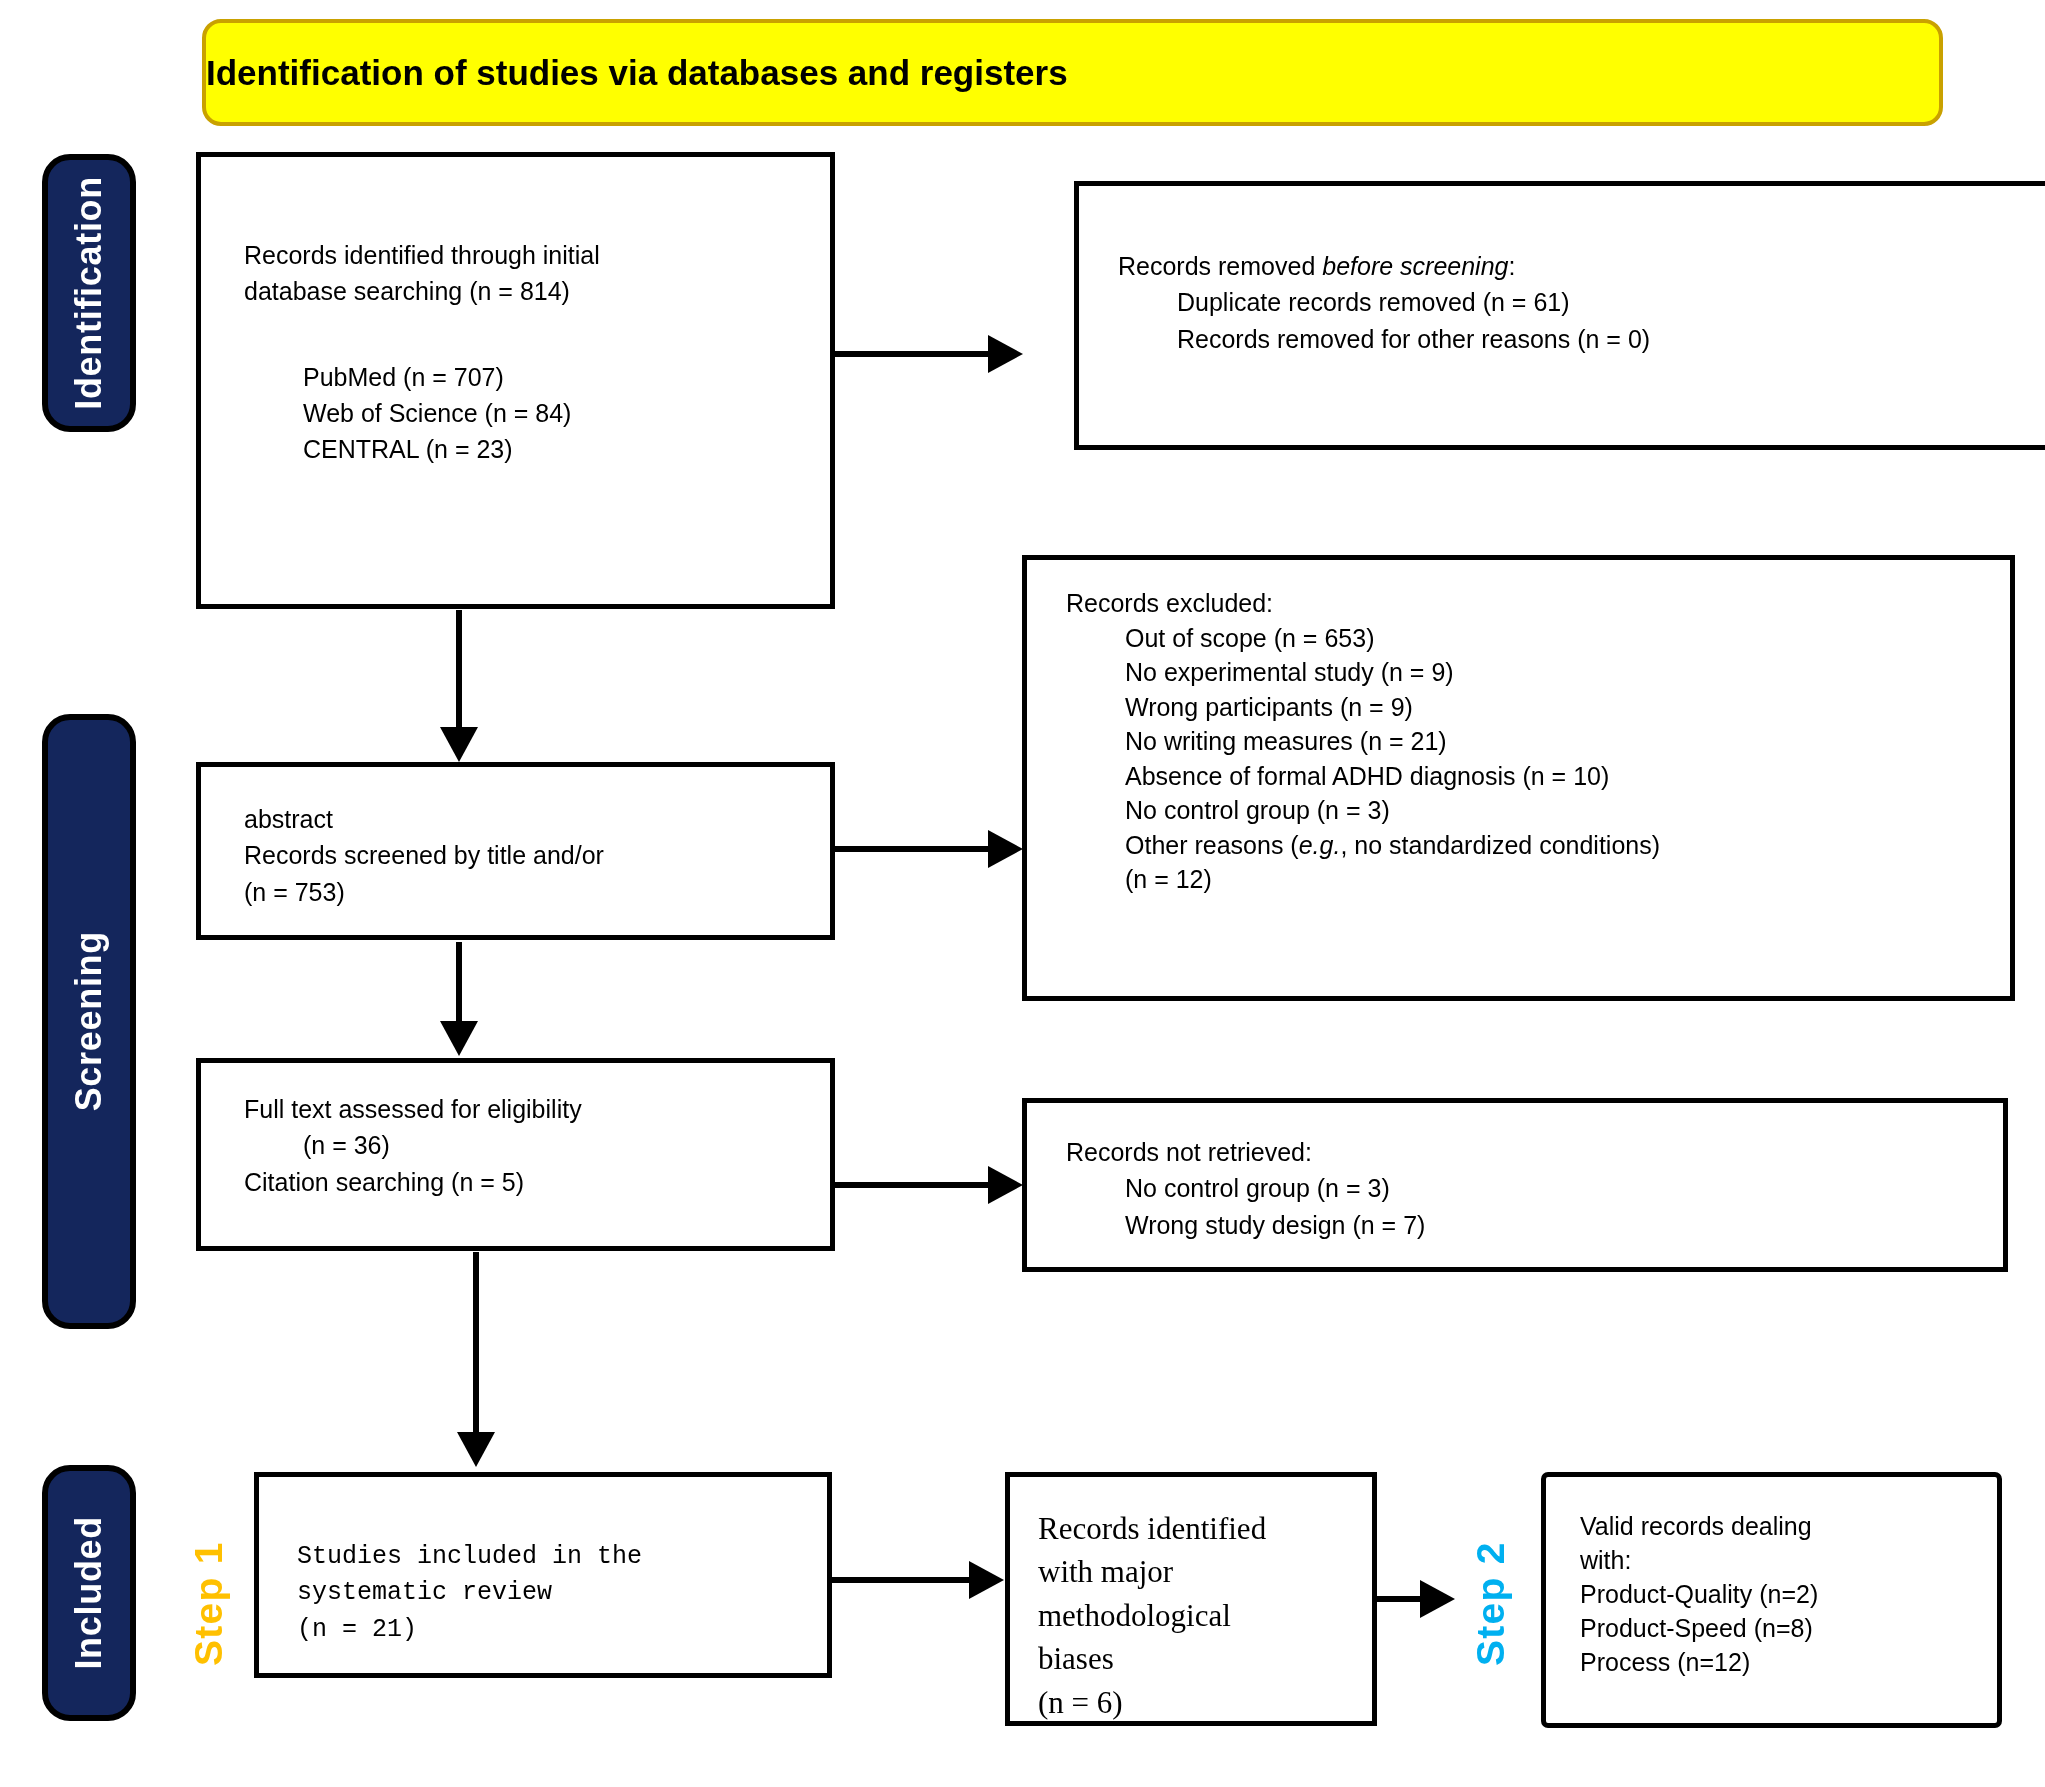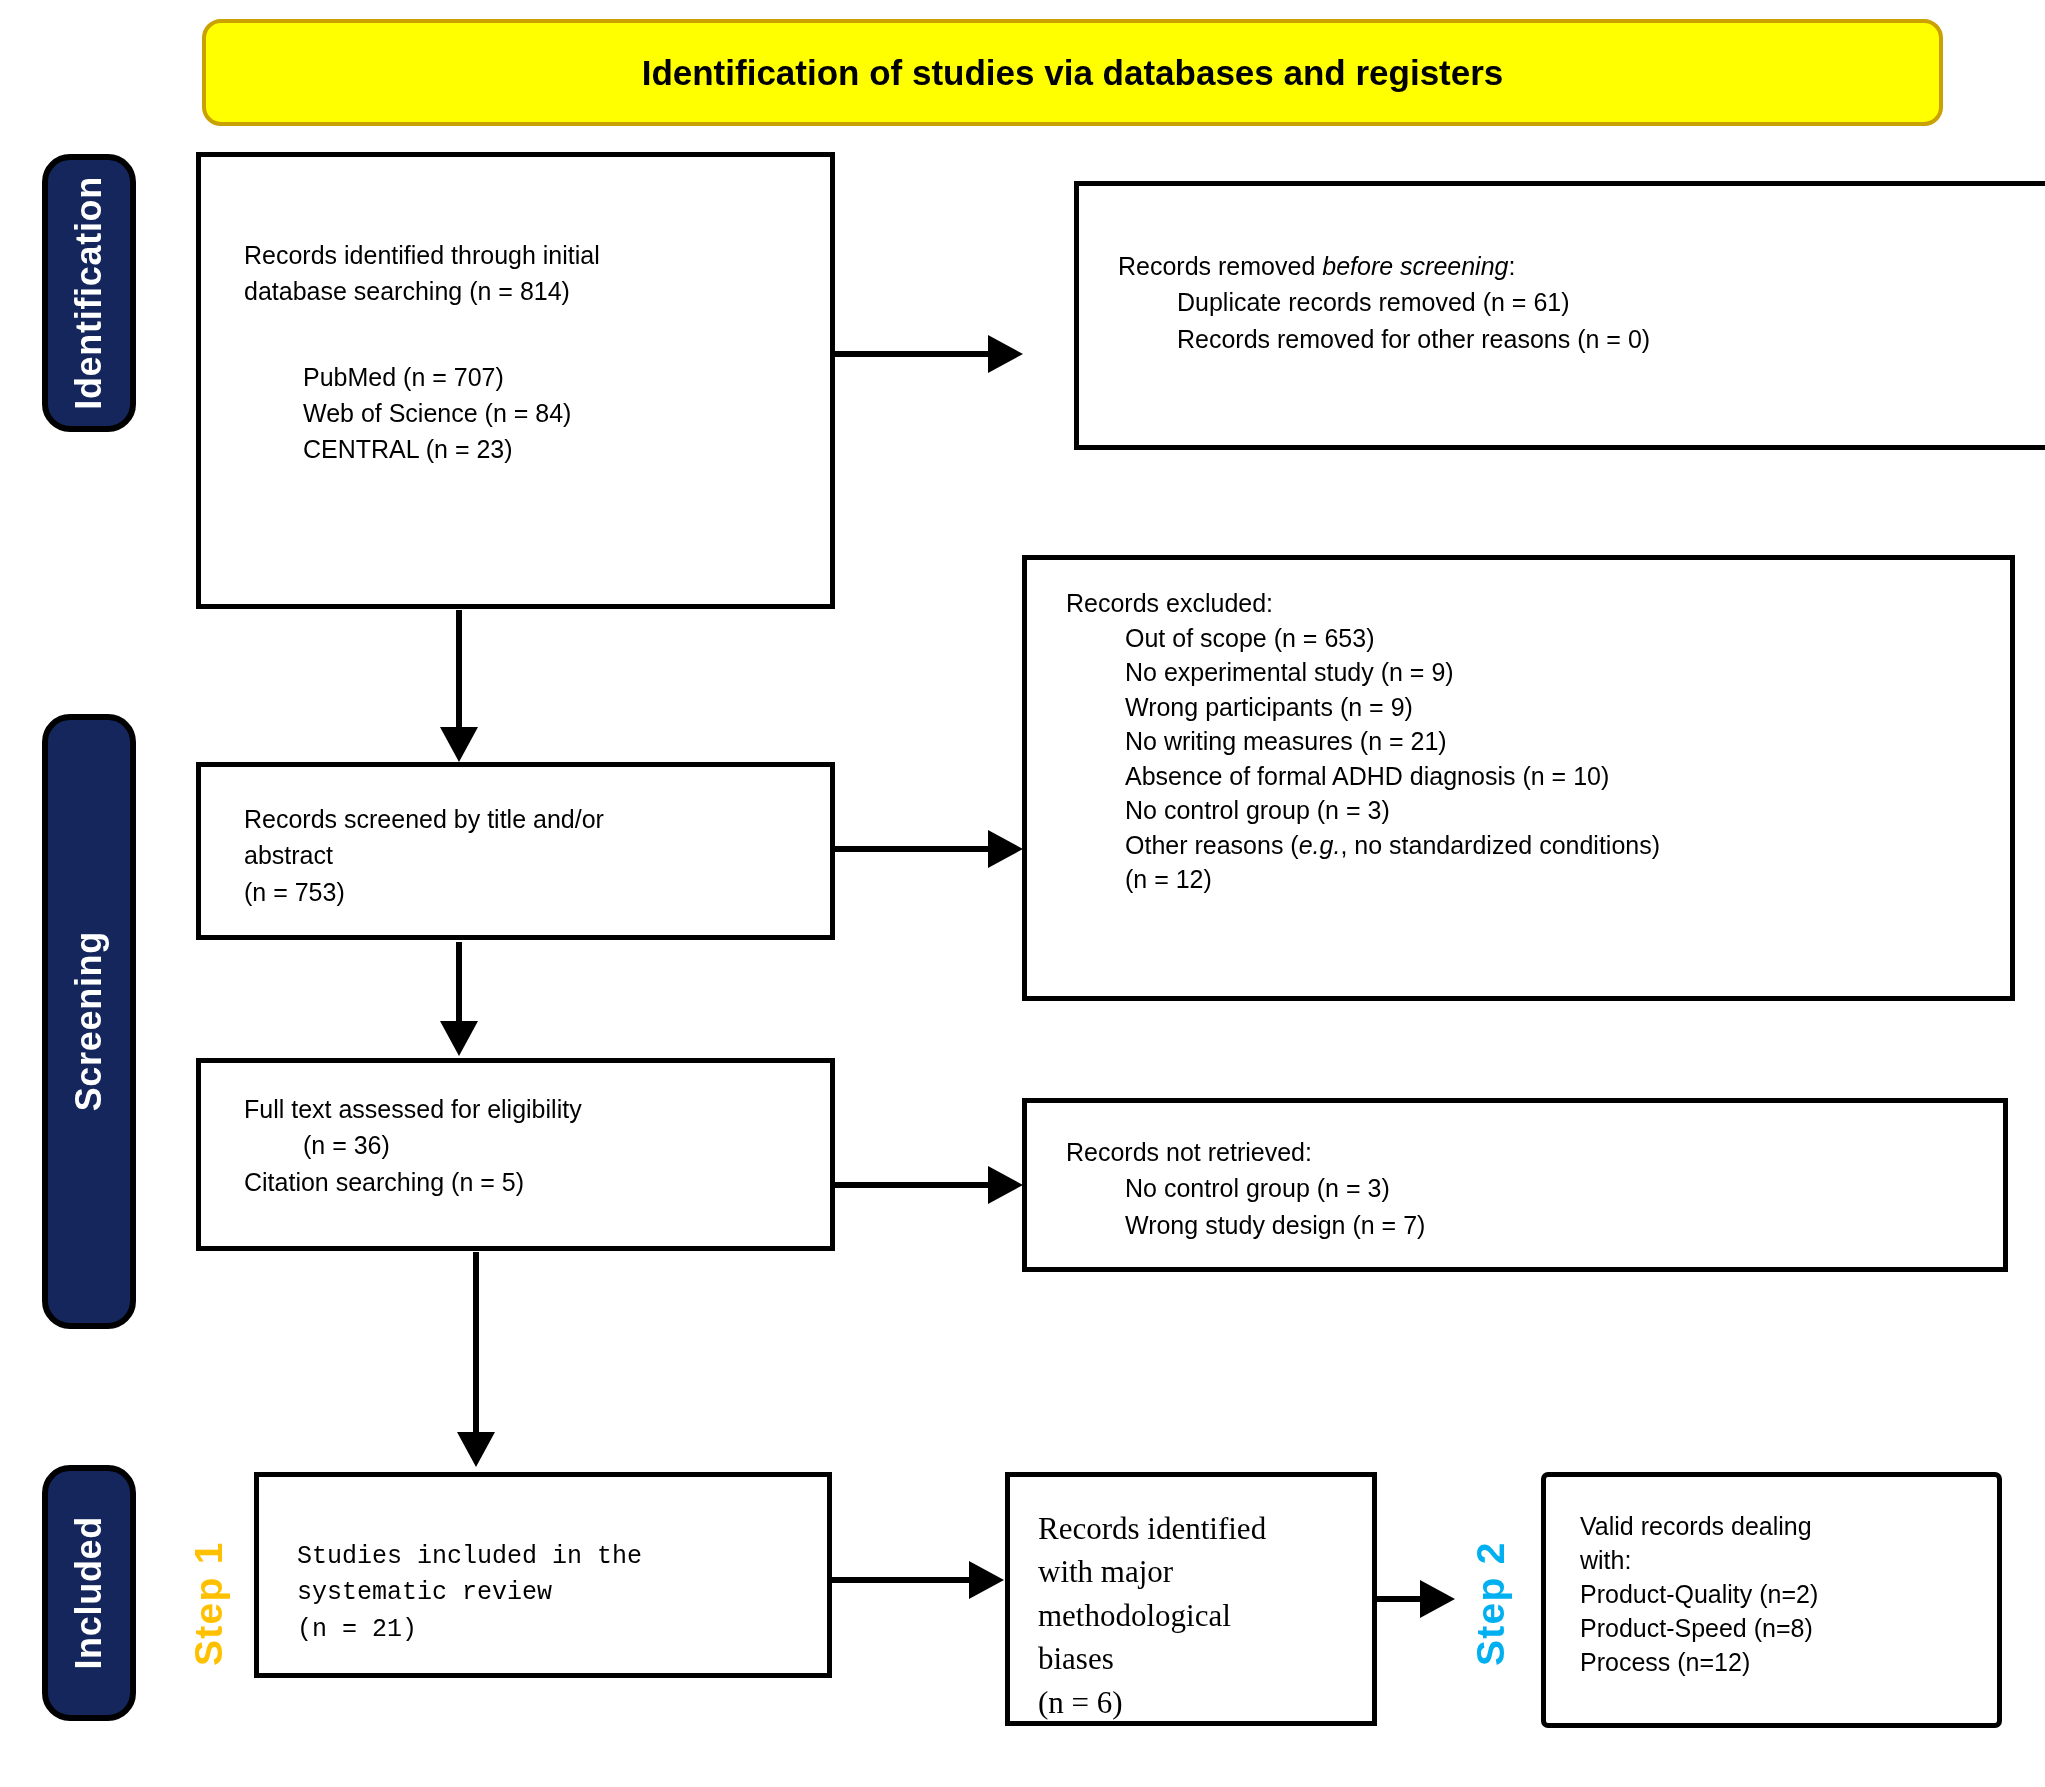--- a/index.html
+++ b/index.html
@@ -5,21 +5,21 @@
   html,body { margin:0; padding:0; background:#ffffff; }
   .canvas {
     position:relative; width:2046px; height:1788px; background:#ffffff;
     font-family:"Liberation Sans","DejaVu Sans",sans-serif; color:#000;
   }
   .banner {
     position:absolute; left:202px; top:19px; width:1741px; height:107px;
     background:var(--banner_fill,#ffff00);
     border:4.7px solid var(--banner_border,#c9a100);
     border-radius:19px; box-sizing:border-box;
-    display:flex; align-items:center; justify-content:center;
+    display:flex; align-items:center; justify-content:flex-start;
     font-size:35px; font-weight:bold;
   }
   .tab {
     position:absolute; left:42px; width:94px; box-sizing:border-box;
     background:var(--navy,#14265c); border:6.7px solid #000; border-radius:28px;
     display:flex; align-items:center; justify-content:center;
   }
   .tab-identification { top:154px; height:278px; }
   .tab-screening { top:714px; height:615px; }
   .tab-included { top:1465px; height:256px; }
@@ -93,22 +93,22 @@
 
   <div class="box br1">
     <div>
       <span>Records removed </span><i>before screening</i><span>:</span>
     </div>
     <div class="indent">Duplicate records removed (n = 61)</div>
     <div class="indent">Records removed for other reasons (n = 0)</div>
   </div>
 
   <div class="box b2">
+    <div>abstract</div>
     <div>Records screened by title and/or</div>
-    <div>abstract</div>
     <div>(n = 753)</div>
   </div>
 
   <div class="box br2">
     <div>Records excluded:</div>
     <div class="indent">Out of scope (n = 653)</div>
     <div class="indent">No experimental study (n = 9)</div>
     <div class="indent">Wrong participants (n = 9)</div>
     <div class="indent">No writing measures (n = 21)</div>
     <div class="indent">Absence of formal ADHD diagnosis (n = 10)</div>

